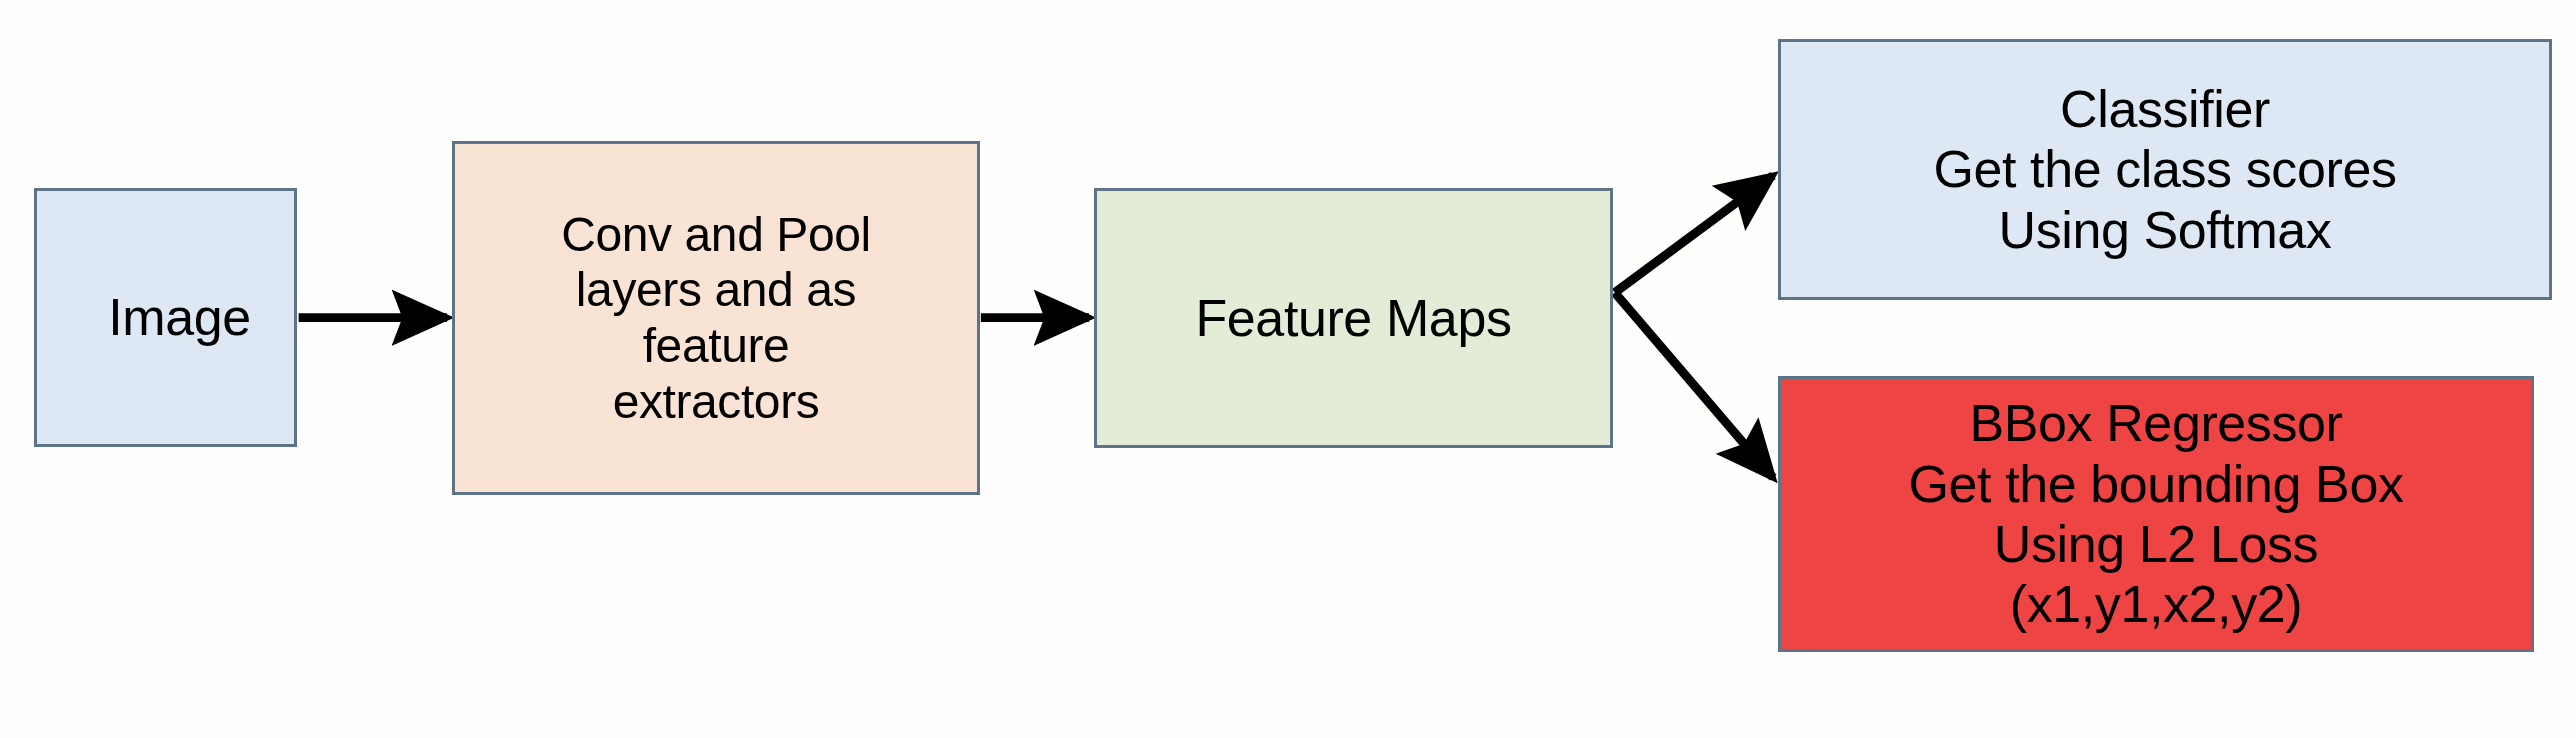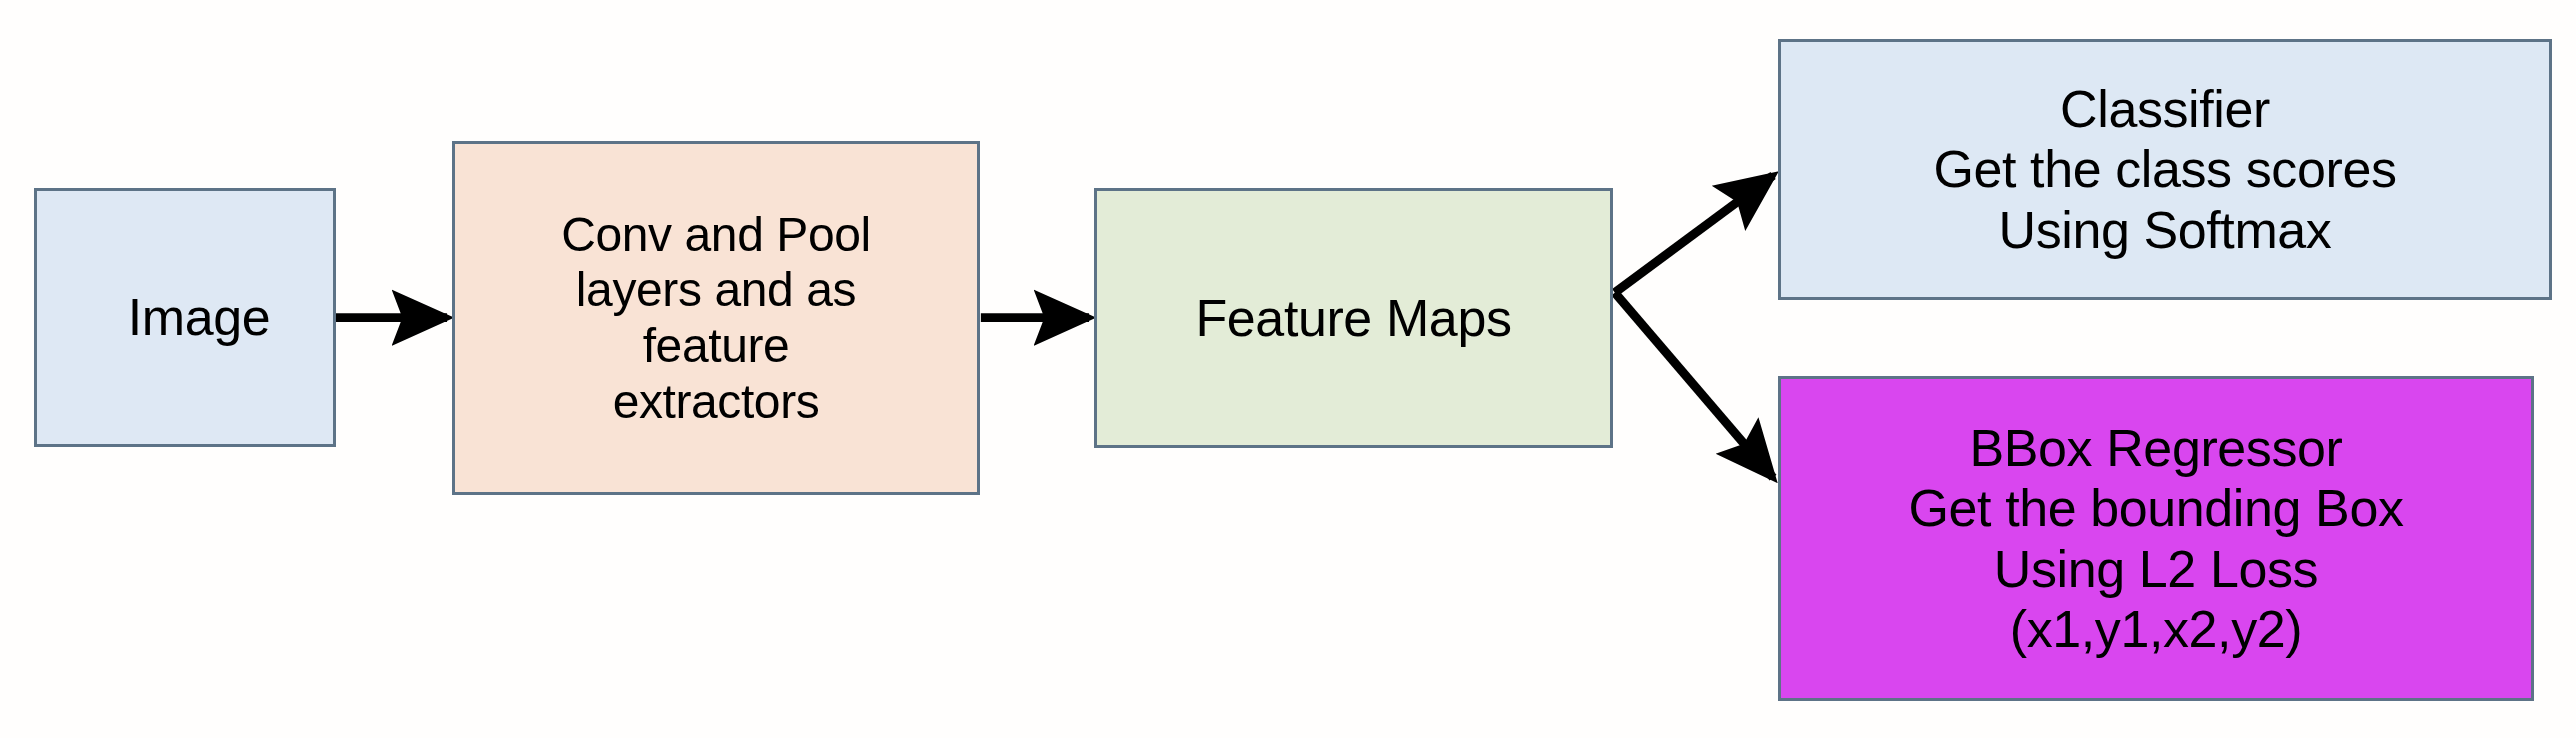--- a/index.html
+++ b/index.html
@@ -24,21 +24,21 @@
     justify-content: center;
     text-align: center;
     color: #000000;
     line-height: 1.16;
     white-space: pre-line;
     letter-spacing: -0.4px;
   }
   #node-image {
     left: 34px;
     top: 188px;
-    width: 302px;
+    width: 263px;
     height: 259px;
     background: #dee8f4;
     font-size: 52px;
     padding-left: 28px;
   }
   #node-conv {
     left: 452px;
     top: 141px;
     width: 528px;
     height: 354px;
@@ -58,22 +58,22 @@
     top: 39px;
     width: 774px;
     height: 261px;
     background: #dde8f4;
     font-size: 52px;
   }
   #node-bbox {
     left: 1778px;
     top: 376px;
     width: 756px;
-    height: 325px;
-    background: #d946ef;
+    height: 276px;
+    background: #ef4444;
     font-size: 52px;
   }
   #edges {
     position: absolute;
     left: 0;
     top: 0;
     width: 2576px;
     height: 739px;
     pointer-events: none;
   }

